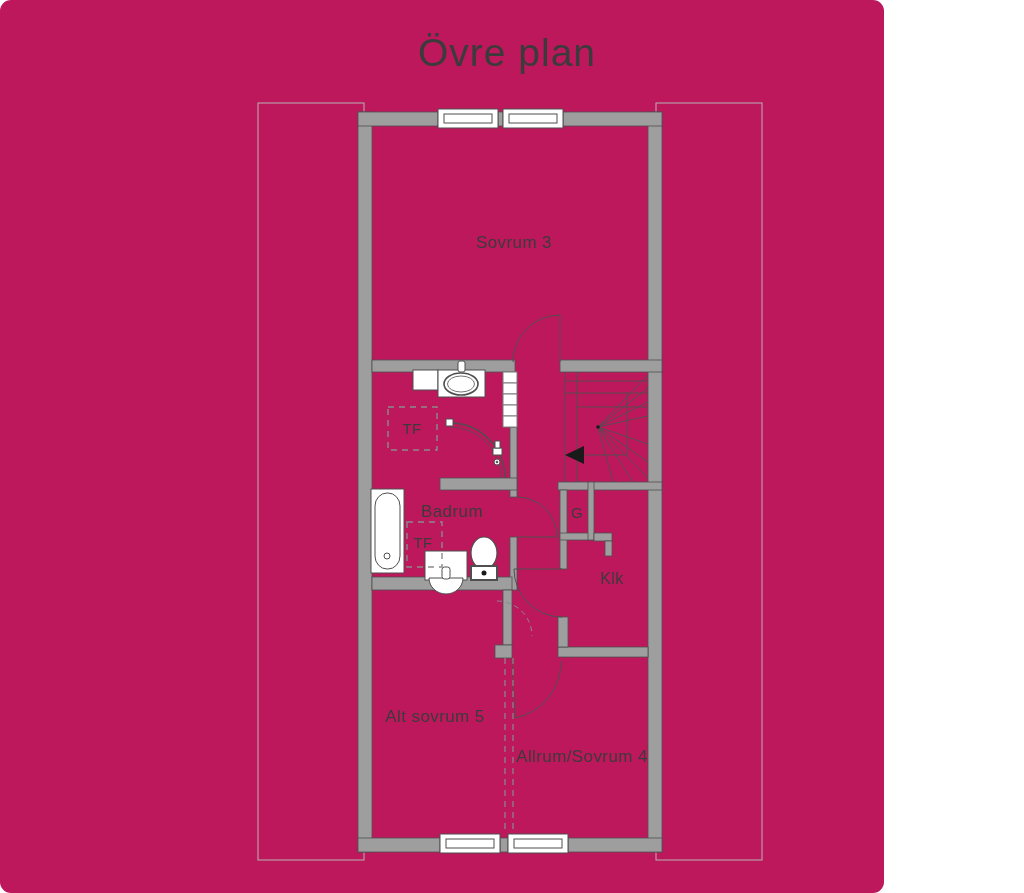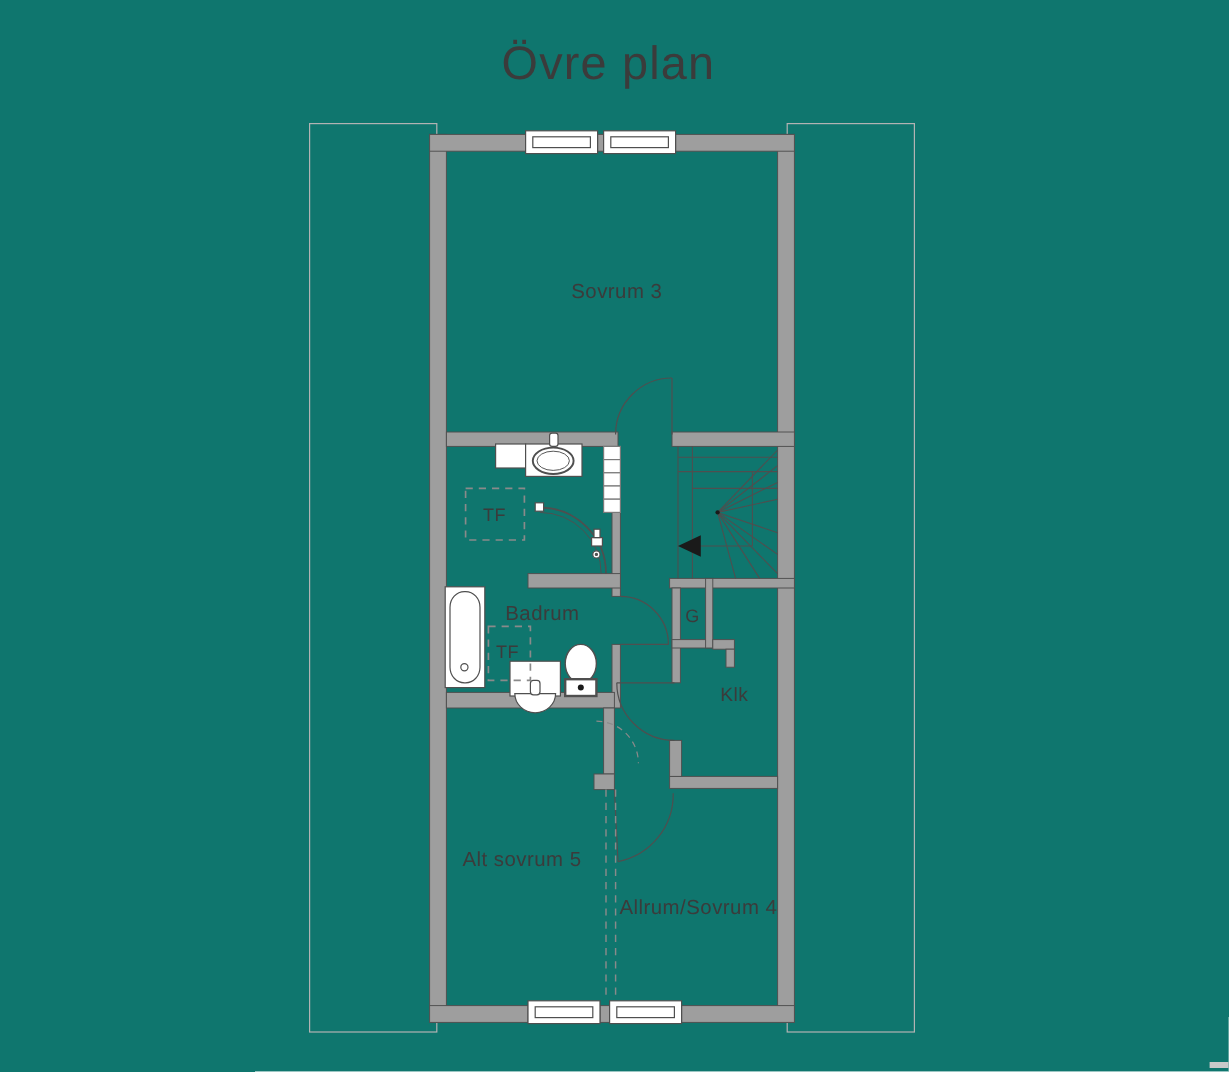--- a/index.html
+++ b/index.html
@@ -1,16 +1,16 @@
 <!DOCTYPE html>
 <html><head>
 <meta charset="utf-8">
 <style>
   html,body{margin:0;padding:0;background:#ffffff;}
-  .page{position:relative;width:1024px;height:893px;background:#0f766e;overflow:hidden;}
+  .page{position:relative;width:884px;height:893px;background:#be185d;overflow:hidden;border-radius:11px;}
   svg{display:block;}
   text{font-family:"Liberation Sans","DejaVu Sans",sans-serif;}
   .title-text{font-size:39px;font-weight:400;letter-spacing:1px;}
   .room-label{font-size:17px;letter-spacing:0.4px;}
   .small-label{font-size:15px;letter-spacing:0.4px;}
   .mid-label{font-size:16px;letter-spacing:0.4px;}
 </style>
 </head>
 <body>
 

